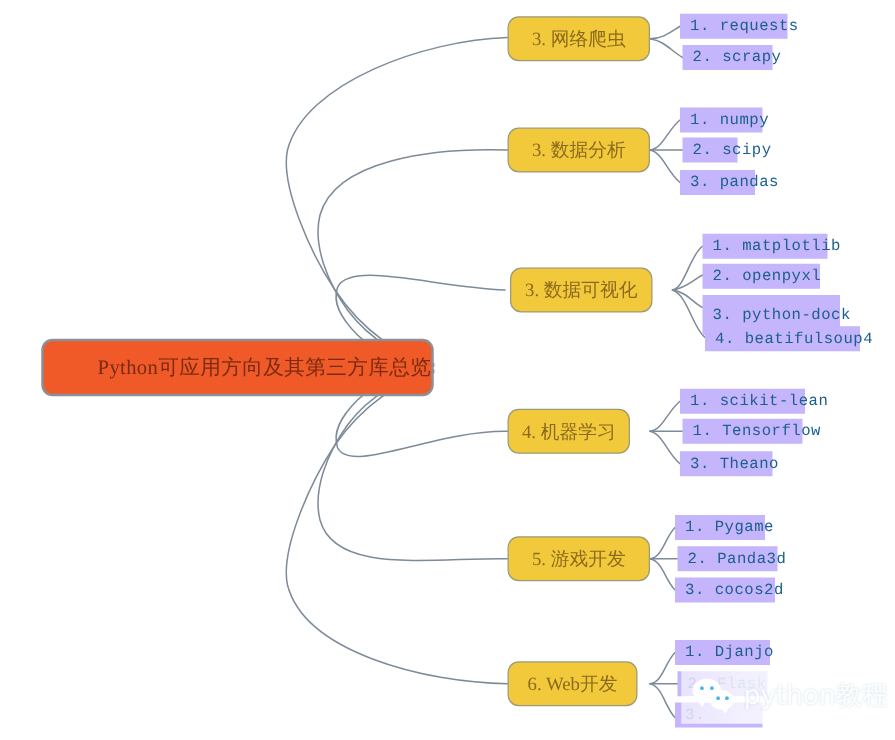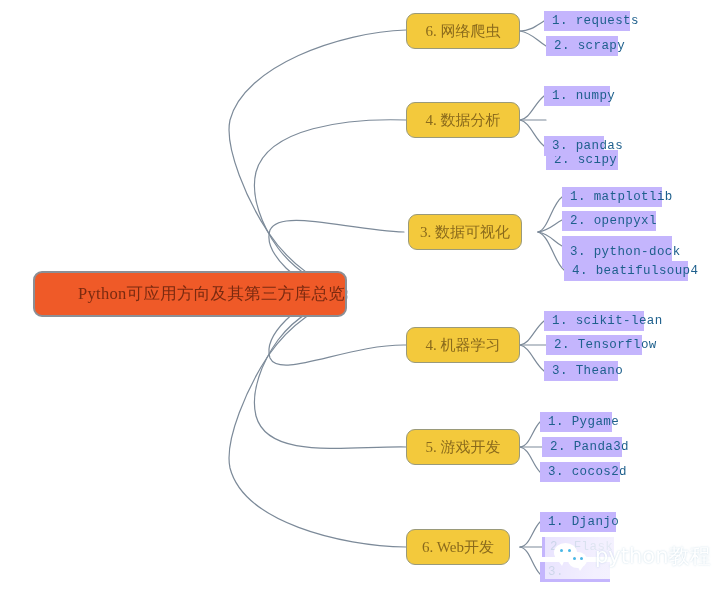--- a/index.html
+++ b/index.html
@@ -206,36 +206,36 @@
       <path d="M520,547 C532,547 534,547 542,547"></path>
       <path d="M520,547 C530,549 532,566 540,574"></path>
     </g>
   </svg>
 
   <div class="root-node">
     <span>Python可应用方向及其第三方库总览</span>
   </div>
 
   <div class="branch-node" style="left:406px; top:13px; width:114px; height:36px;">
-    <span>6. 网络爬虫</span>
+    <span>3. 网络爬虫</span>
   </div>
   <div class="leaf-node" style="left:544px; top:11px; width:86px; height:20px;">
     <span>1. requests</span>
   </div>
   <div class="leaf-node" style="left:546px; top:36px; width:72px; height:20px;">
     <span>2. scrapy</span>
   </div>
 
   <div class="branch-node" style="left:406px; top:102px; width:114px; height:36px;">
-    <span>4. 数据分析</span>
+    <span>3. 数据分析</span>
   </div>
   <div class="leaf-node" style="left:544px; top:86px; width:66px; height:20px;">
     <span>1. numpy</span>
   </div>
-  <div class="leaf-node" style="left:546px; top:110px; width:72px; height:20px;margin-top:40px;">
+  <div class="leaf-node" style="left:546px; top:110px; width:44px; height:20px;">
     <span>2. scipy</span>
   </div>
   <div class="leaf-node" style="left:544px; top:136px; width:60px; height:20px;">
     <span>3. pandas</span>
   </div>
 
   <div class="branch-node" style="left:408px; top:214px; width:114px; height:36px;">
     <span>3. 数据可视化</span>
   </div>
   <div class="leaf-node" style="left:562px; top:187px; width:100px; height:20px;align-items:center;">
@@ -244,28 +244,28 @@
   <div class="leaf-node" style="left:562px; top:211px; width:94px; height:20px;">
     <span>2. openpyxl</span>
   </div>
   <div class="leaf-node" style="left:562px; top:236px; width:110px; height:32px;">
     <span>3. python-dock</span>
   </div>
   <div class="leaf-node" style="left:564px; top:261px; width:124px; height:20px;">
     <span>4. beatifulsoup4</span>
   </div>
 
-  <div class="branch-node" style="left:406px; top:327px; width:114px; height:36px;">
+  <div class="branch-node" style="left:406px; top:327px; width:98px; height:36px;">
     <span>4. 机器学习</span>
   </div>
   <div class="leaf-node" style="left:544px; top:311px; width:100px; height:20px;">
     <span>1. scikit-lean</span>
   </div>
   <div class="leaf-node" style="left:546px; top:335px; width:96px; height:20px;">
-    <span>2. Tensorflow</span>
+    <span>1. Tensorflow</span>
   </div>
   <div class="leaf-node" style="left:544px; top:361px; width:74px; height:20px;">
     <span>3. Theano</span>
   </div>
 
   <div class="branch-node" style="left:406px; top:429px; width:114px; height:36px;">
     <span>5. 游戏开发</span>
   </div>
   <div class="leaf-node" style="left:540px; top:412px; width:72px; height:20px;">
     <span>1. Pygame</span>

